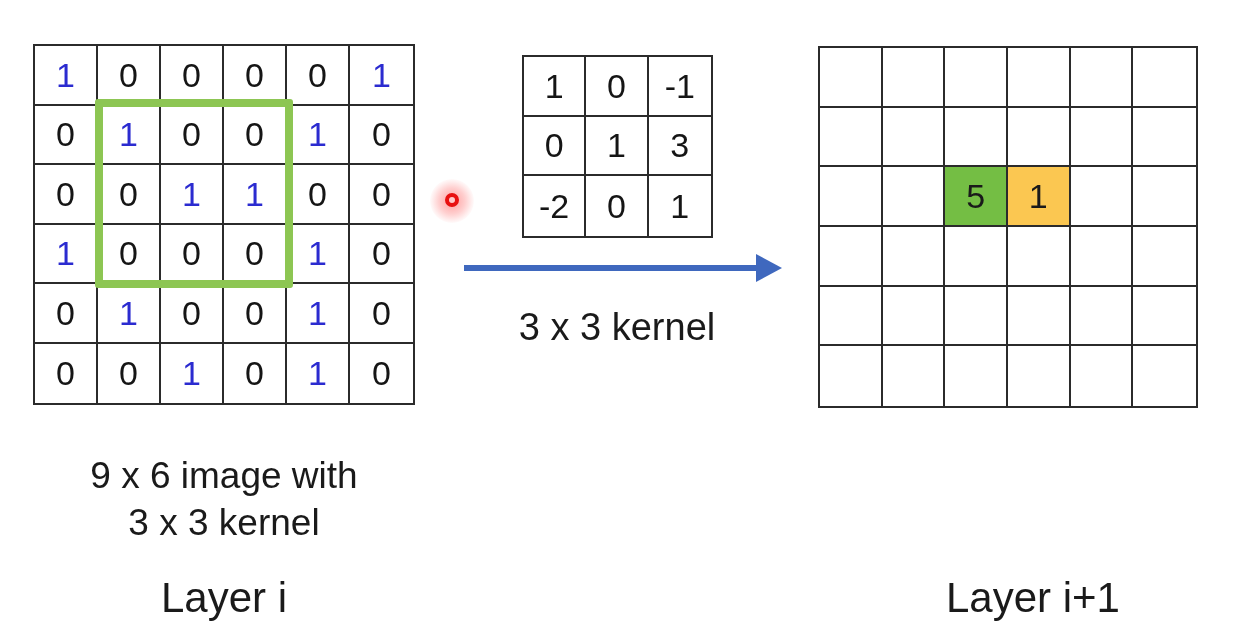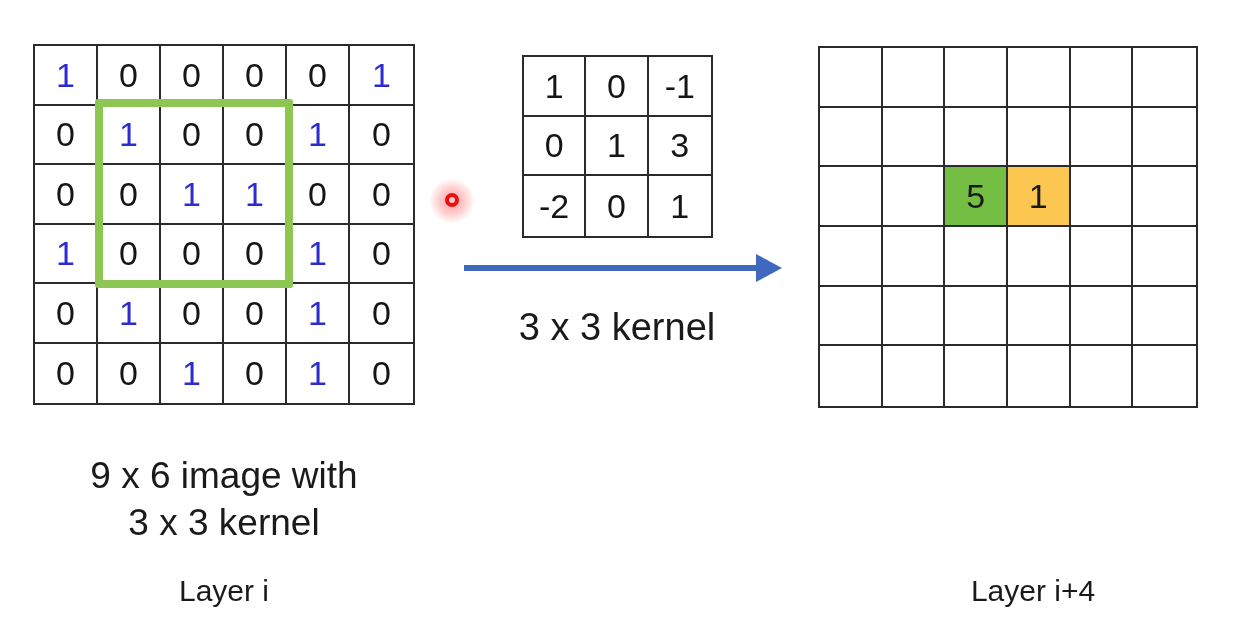--- a/index.html
+++ b/index.html
@@ -37,21 +37,21 @@
   .arrow line{stroke:var(--arrow-blue,#3F68BE);stroke-width:6;}
   .arrow polygon{fill:var(--arrow-blue,#3F68BE);}
   .kernel-label{
     position:absolute;left:462px;top:306px;width:310px;
     text-align:center;font-size:38px;
   }
   .caption{
     position:absolute;left:23px;top:452px;width:402px;
     text-align:center;font-size:37px;line-height:1.28;
   }
-  .layer-label{position:absolute;top:574px;text-align:center;font-size:30px;}
+  .layer-label{position:absolute;top:574px;text-align:center;font-size:42px;}
   .layer-label.left{left:33px;width:382px;}
   .layer-label.right{left:833px;width:400px;}
 </style>
 </head>
 <body>
 
 <div class="stage">
 
   <div class="grid" id="input-grid" style="grid-template-columns: repeat(6, 1fr); grid-template-rows: repeat(6, 1fr);">
       <div class="cell" style="color: rgb(43, 43, 208);">1</div>
@@ -154,15 +154,15 @@
       <div class="cell" style="border-bottom: none;"></div>
       <div class="cell" style="border-right: none; border-bottom: none;"></div>
     </div>
 
   <div class="caption">
     <div>9 x 6 image with</div>
     <div>3 x 3 kernel</div>
   </div>
 
   <div class="layer-label left">Layer i</div>
-  <div class="layer-label right">Layer i+4</div>
+  <div class="layer-label right">Layer i+1</div>
 
 </div>
 
 </body></html>

